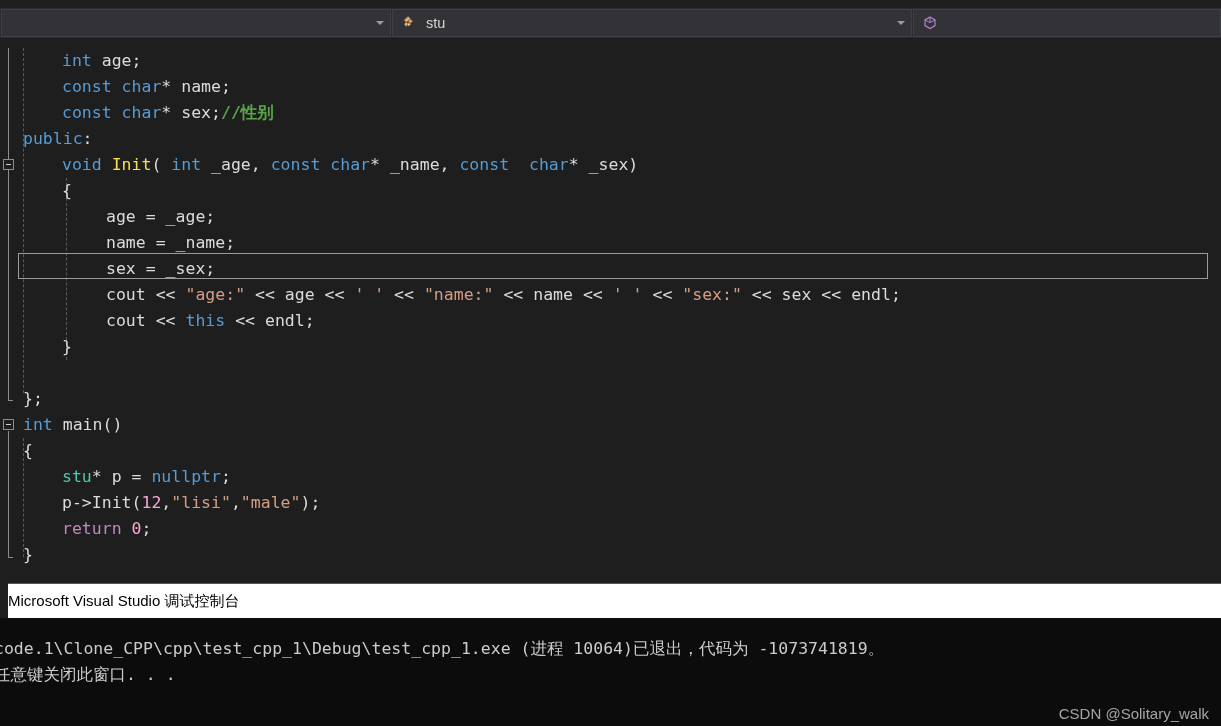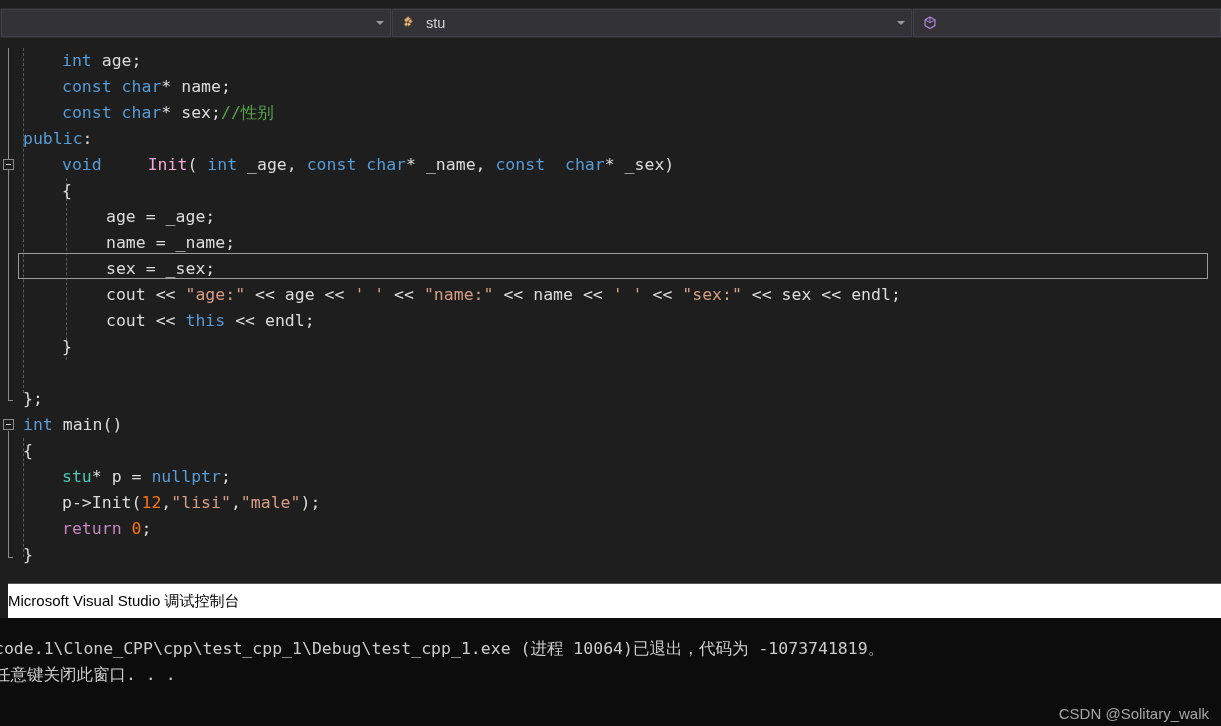--- a/index.html
+++ b/index.html
@@ -158,24 +158,24 @@
     position: absolute;
     border: 1px solid #9b9b9b;
     box-sizing: border-box;
     pointer-events: none;
   }
 
   
   .t-key      { color: #569cd6; }
   .t-kw2      { color: #c586c0; }
   .t-type     { color: #4ec9b0; }
-  .t-fn       { color: #f9a8d4; margin-left: 36px; }
+  .t-fn       { color: #fde047; }
   .t-str      { color: #d69d85; }
-  .t-num      { color: #f97316; }
-  .t-cmt      { color: #57a64a; }
+  .t-num      { color: #f9a8d4; }
+  .t-cmt      { color: #57a64a; font-weight: bold; }
   .t-plain    { color: #dcdcdc; }
 
   
   #console-titlebar {
     position: absolute;
     left: 8px; top: 583px;
     width: 1221px; height: 35px;
     background: #ffffff;
     border-top: 1px solid #555558;
     box-sizing: border-box;

